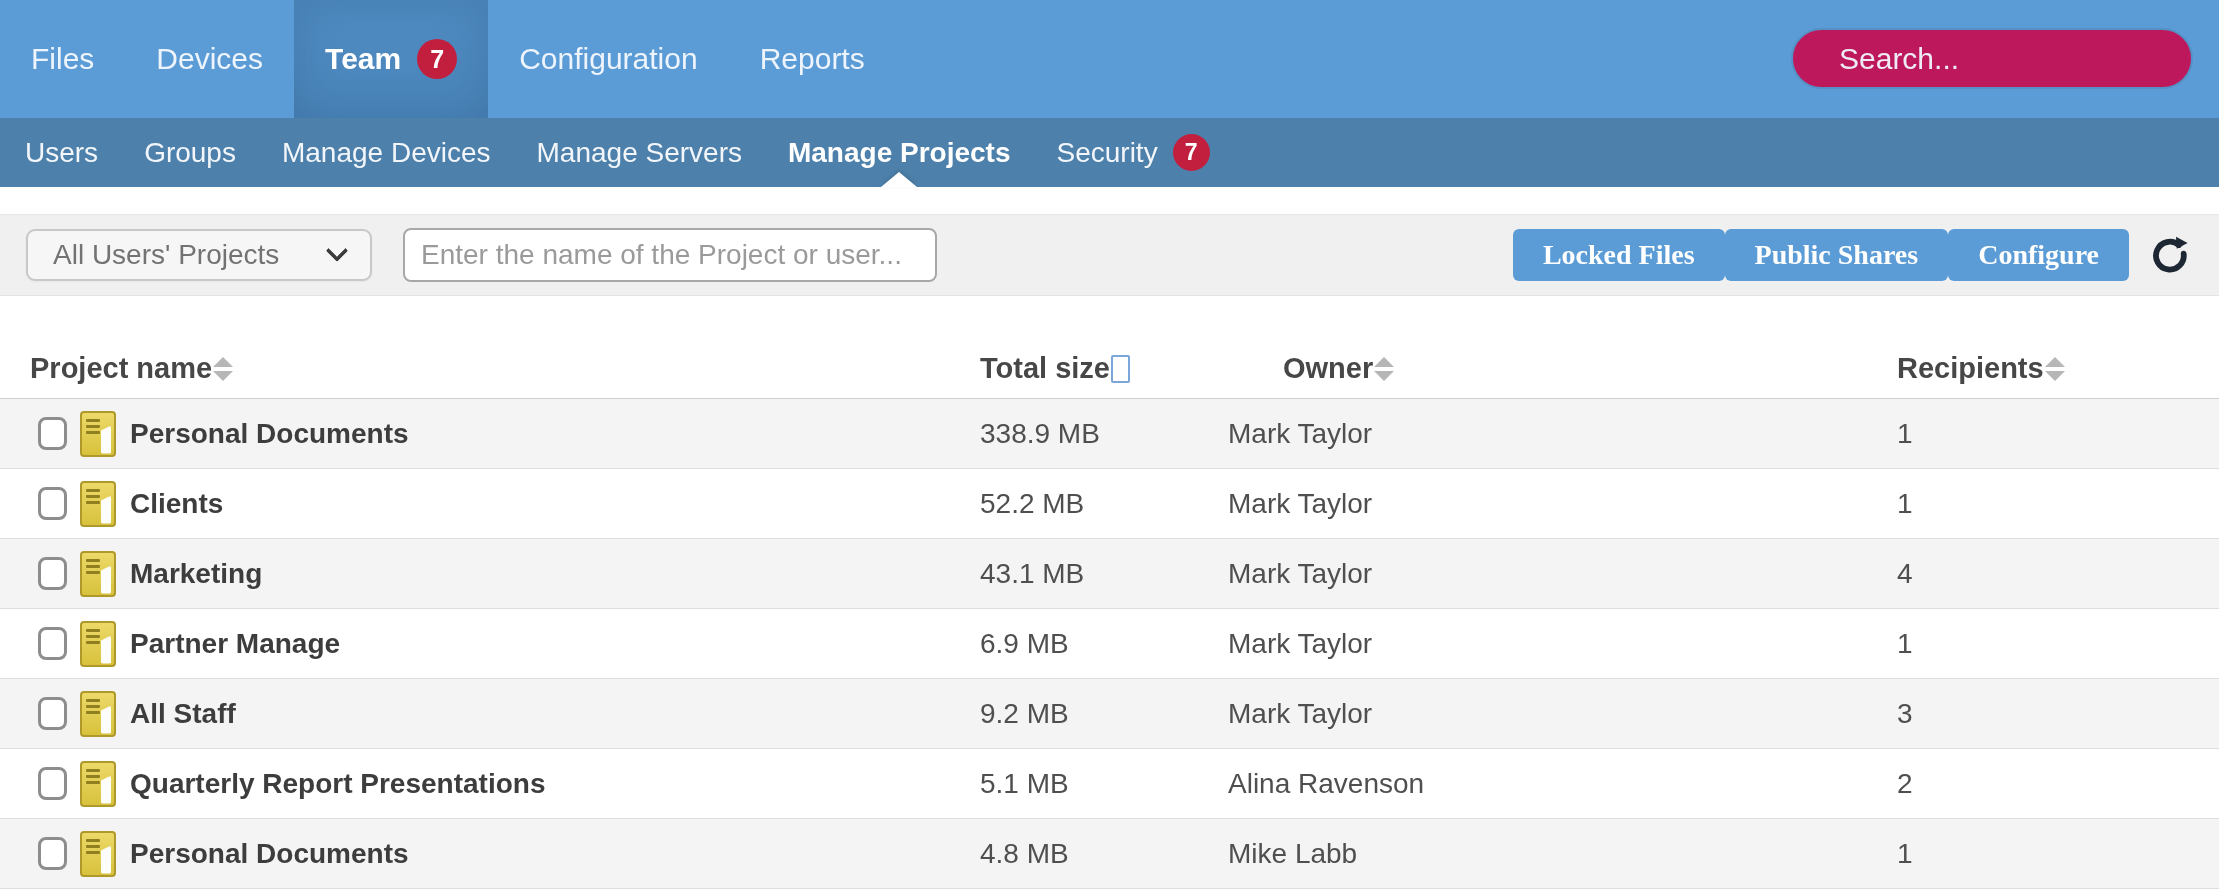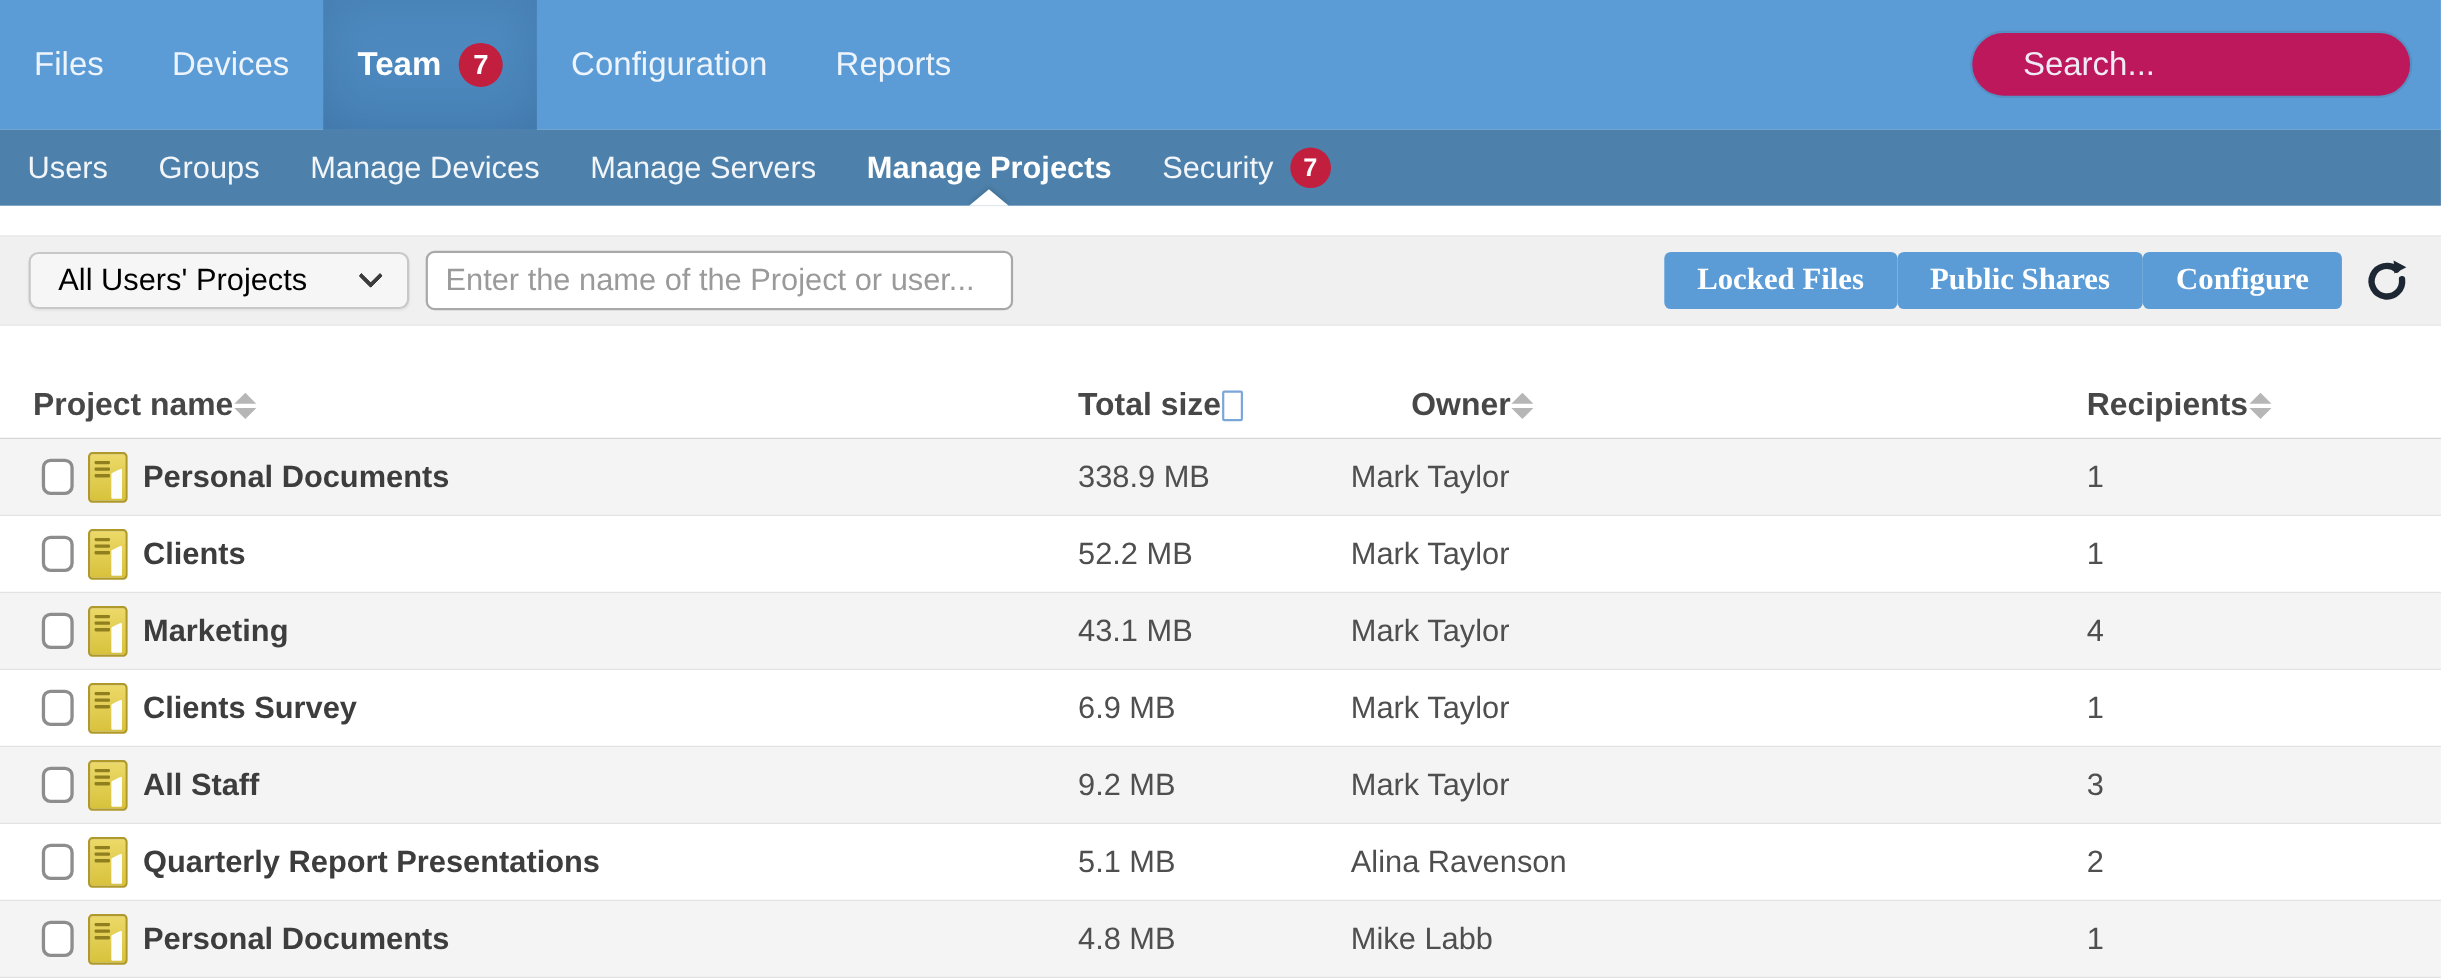--- a/index.html
+++ b/index.html
@@ -29,25 +29,25 @@
   .subnav-item .badge { min-width:37px; height:37px; font-size:23px; }
   .active-pointer { position:absolute; bottom:0; left:50%; transform:translateX(-50%); width:0; height:0;
     border-left:18px solid transparent; border-right:18px solid transparent; border-bottom:15px solid #fff;
     filter:drop-shadow(0 -2px 2px rgba(0,0,0,0.12)); }
 
   
   .toolbar-gap { height:27px; background:#fff; }
   .toolbar { height:82px; background:#f0f0f0; border-top:1px solid #e6e6e6; border-bottom:1px solid #e4e4e4;
     display:flex; align-items:center; padding:0 26px; }
   .dropdown { width:346px; height:52px; background:#f6f6f6; border:2px solid #c8c8c8; border-radius:9px;
-    display:flex; align-items:center; justify-content:space-between; padding:0 25px; font-size:28px; color:#000000;
+    display:flex; align-items:center; justify-content:space-between; padding:0 25px; font-size:28px; color:#737373;
     cursor:pointer; box-shadow:0 1px 2px rgba(0,0,0,0.05); }
   .chevron { width:16px; height:16px; border-right:4px solid #3c3c3c; border-bottom:4px solid #3c3c3c;
     transform:rotate(45deg) translate(-3px,-3px); border-radius:2px; }
-  .filter-input { margin-left:15px; width:534px; height:54px; border:2px solid #a8a8a8; border-radius:8px;
+  .filter-input { margin-left:31px; width:534px; height:54px; border:2px solid #a8a8a8; border-radius:8px;
     background:#fff; font-size:28px; color:#333; padding:0 16px; outline:none; font-family:"Liberation Sans", sans-serif; }
   .filter-input::placeholder { color:#9a9a9a; }
   .toolbar-spacer { flex:1; }
   .btn { height:52px; padding:0 30px; background:#5b9cd7; color:#fff; font-weight:bold;
     font-size:28px; border:none; border-radius:6px; cursor:pointer; font-family:Liberation Serif, serif; }
   .refresh { margin-left:18px; width:46px; height:46px; display:flex; align-items:center; justify-content:center; cursor:pointer; }
 
   
   .table { margin-top:0; }
   .thead, .trow { display:grid; grid-template-columns:80px 50px 845px 253px 669px auto; align-items:center; }
@@ -242,21 +242,21 @@
     </div>
     <div class="cell-icon">
       <span class="proj-icon">
         <span class="proj-body"></span>
         <span class="proj-line l1"></span>
             <span class="proj-line l2"></span>
             <span class="proj-line l3"></span>
         <span class="proj-page"></span>
       </span>
     </div>
-    <div class="cell-name">Clients Survey</div>
+    <div class="cell-name">Partner Manage</div>
     <div class="cell-size">6.9 MB</div>
     <div class="cell-owner">Mark Taylor</div>
     <div class="cell-recipients">1</div>
   </div>
 
   <div class="trow">
     <div class="cell-check">
       <span class="checkbox"></span>
     </div>
     <div class="cell-icon">

